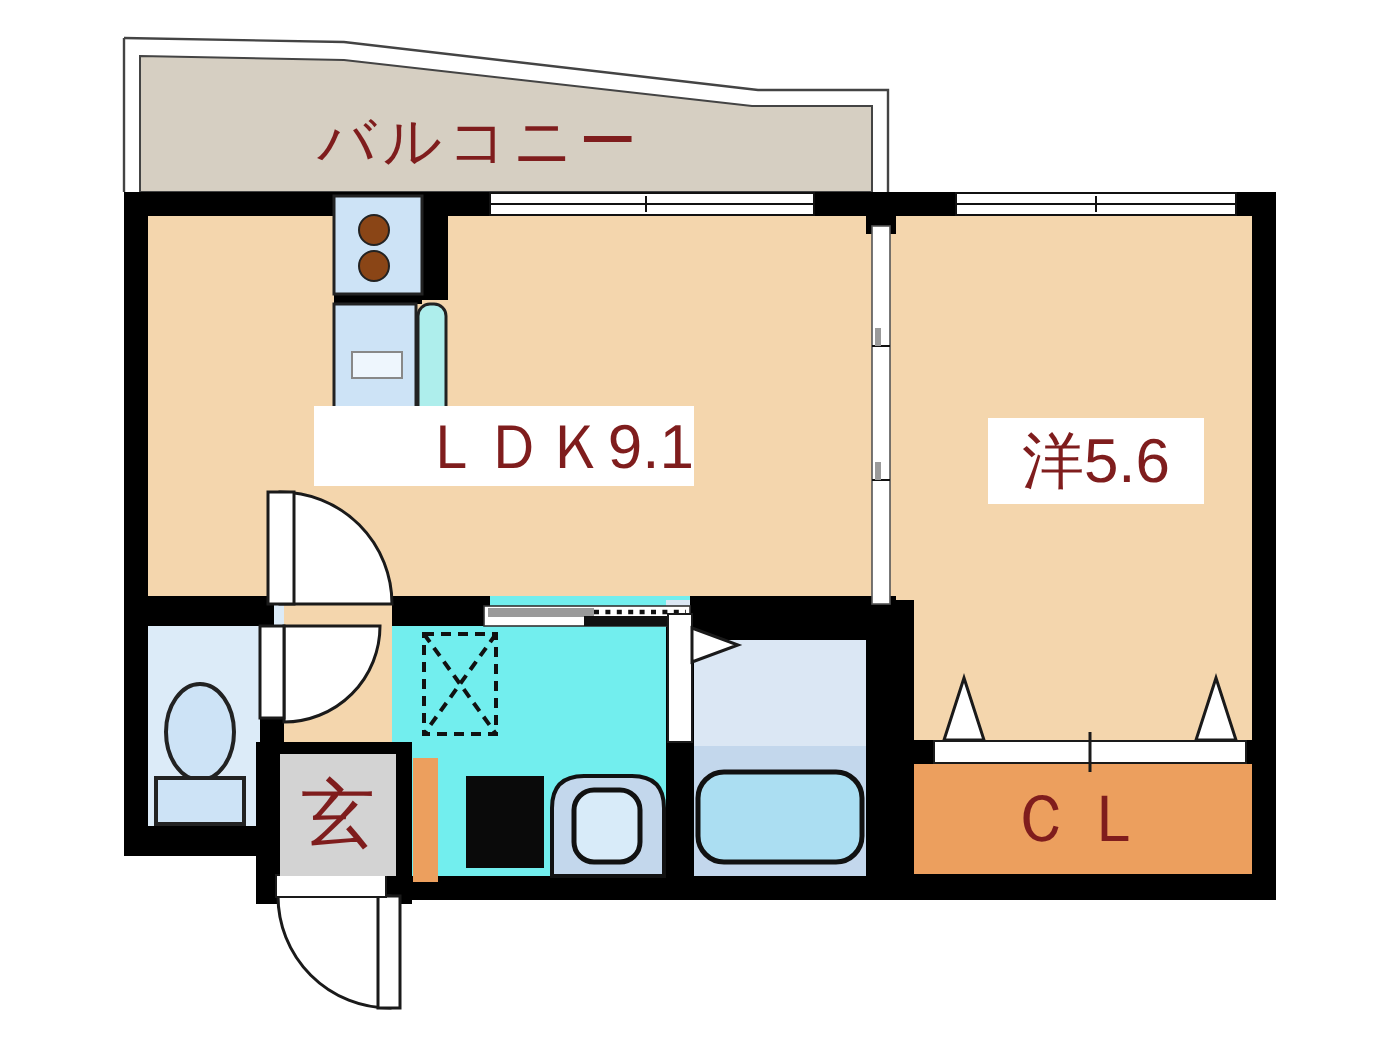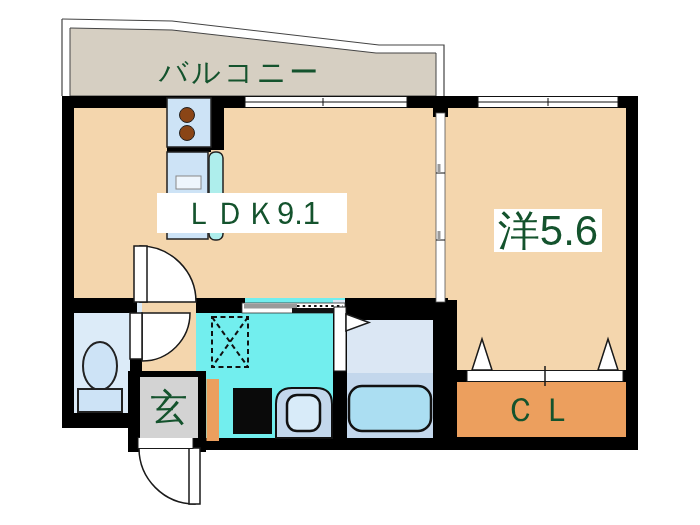--- a/index.html
+++ b/index.html
@@ -1,19 +1,19 @@
 <!DOCTYPE html>
 <html style="--wall: #000000; --floor: #f4d6ad; --balcony: #d6cfc2; --roomblue: #dcebf8; --fixture: #cde3f6; --counter: #aeeeec; --washroom: #72eeee; --bathfloor: #dbe7f4; --bathlower: #c3d7ec; --tub: #abdef2; --orange: #ec9f5e; --gray: #d3d3d3; --burner: #8a4516; --door: #ffffff; --line: #1a1a1a;"><head>
 <meta charset="utf-8">
 <style>
   html,body{margin:0;padding:0;background:#ffffff;}
   #stage{position:relative;width:700px;height:525px;background:#ffffff;overflow:hidden;
          font-family:"Liberation Sans","DejaVu Sans",sans-serif;}
   #plan-svg{position:absolute;left:0;top:0;}
-  .lbl{position:absolute;color:#14532d;white-space:nowrap;line-height:1;}
+  .lbl{position:absolute;color:#7f1d1d;white-space:nowrap;line-height:1;}
   .center{transform:translate(-50%,-50%);}
   .boxlbl{display:flex;align-items:center;justify-content:center;background:#ffffff;}
 </style>
 </head>
 <body>
 
 <div id="stage">
   <svg id="plan-svg" width="700" height="525" viewBox="0 0 700 525">
 
     <g>
@@ -139,24 +139,24 @@
         <path d="M276,438 V404 Q276,388 292,388 H316 Q332,388 332,404 V438 Z" style="fill:var(--bathlower);stroke:#111;stroke-width:2"></path>
         <rect x="287" y="395" width="33" height="36" rx="10" style="fill:#d8ebf9;stroke:#111;stroke-width:2.5"></rect>
       </g>
 
       <rect x="349" y="386" width="82" height="45" rx="13" style="fill:var(--tub);stroke:#111;stroke-width:2.5"></rect>
     </g>
   </svg>
 
   <div class="lbl center" style="left:240px;top:72px;font-size:29px;letter-spacing:3px;">バルコニー</div>
 
-  <div class="lbl boxlbl" style="left:157px;top:193px;width:190px;height:40px;font-size:31px;">
+  <div class="lbl boxlbl" style="left:157px;top:203px;width:190px;height:40px;font-size:31px;justify-content:flex-end;">
     <span>ＬＤＫ9.1</span>
   </div>
 
-  <div class="lbl boxlbl" style="left:494px;top:209px;width:108px;height:43px;font-size:42px;">
+  <div class="lbl boxlbl" style="left:494px;top:209px;width:108px;height:43px;font-size:31px;">
     <span>洋5.6</span>
   </div>
 
   <div class="lbl center" style="left:169px;top:407px;font-size:37px;">玄</div>
 
   <div class="lbl center" style="left:541px;top:409px;font-size:33px;letter-spacing:4px;text-align:right;">ＣＬ</div>
 </div>
 
 </body></html>

